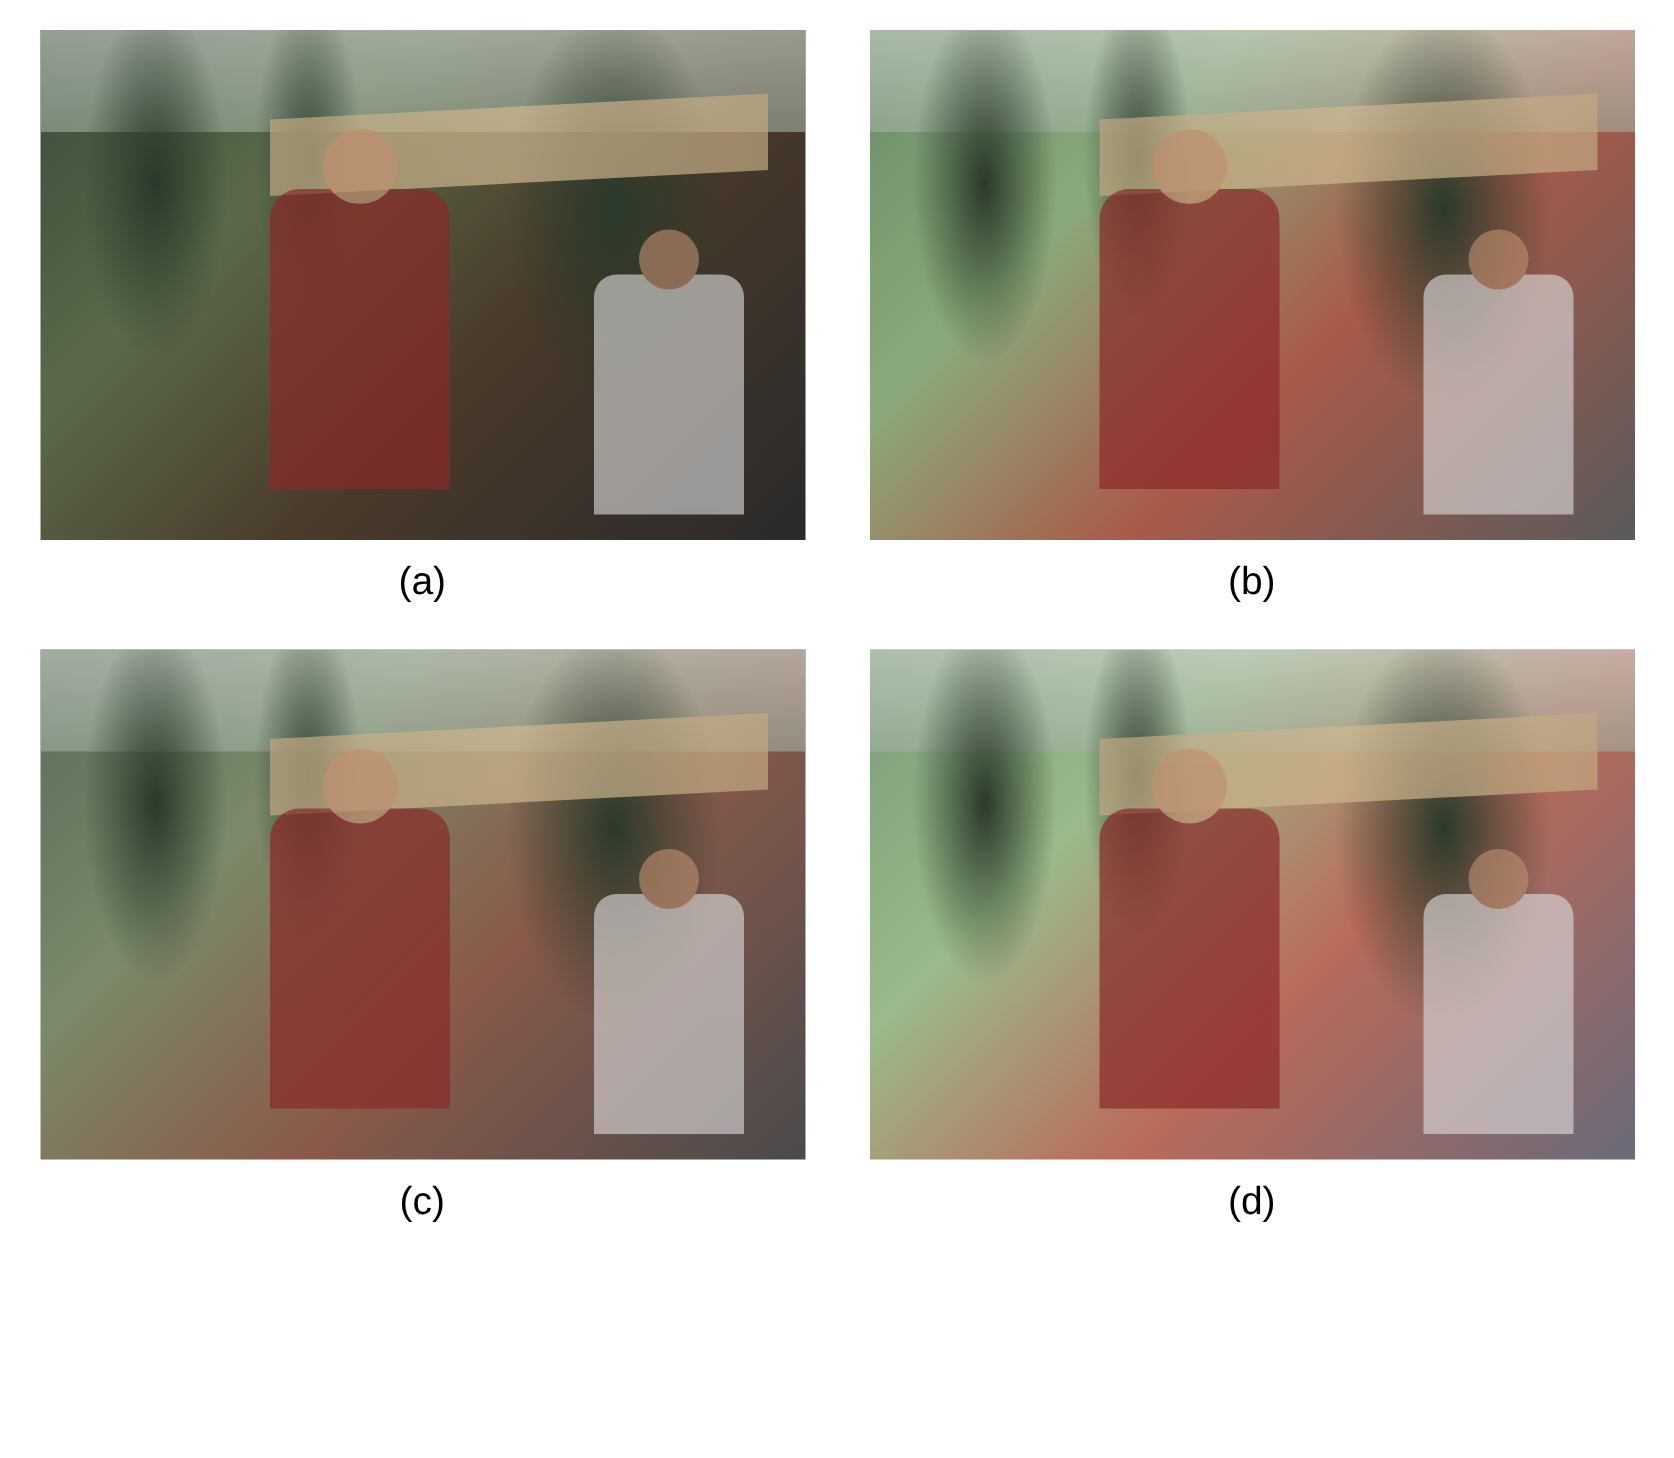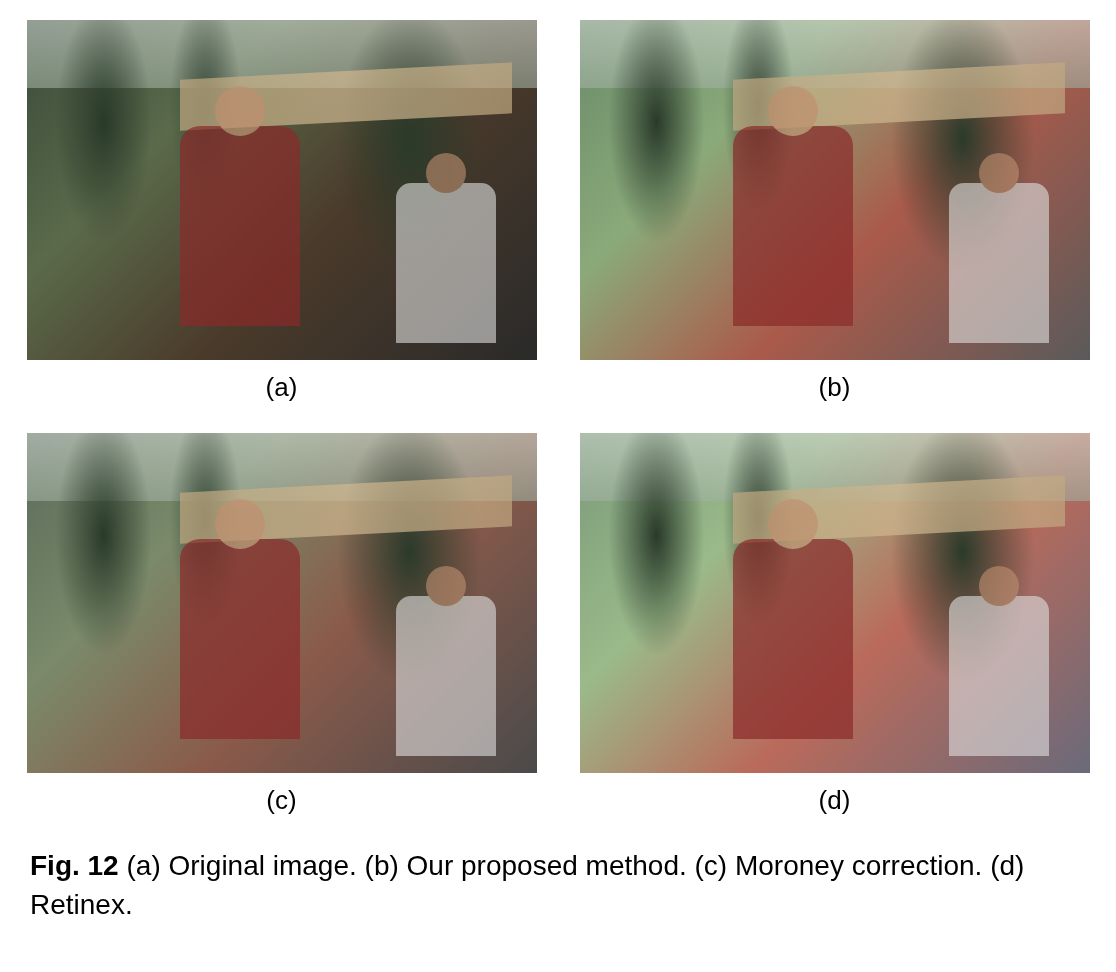--- a/index.html
+++ b/index.html
@@ -207,21 +207,14 @@
           <div class="structure"></div>
           <div class="person"></div>
           <div class="person-right"></div>
         </div>
       </div>
       <div class="sublabel">(d)</div>
     </div>
 
   </div>
 
-  <div class="caption">
-    <span class="caption-bold">Fig. 12</span>
-    <span>(a) Original image.</span>
-    <span>(b) Our proposed method.</span>
-    <span>(c) Moroney correction.</span>
-    <span>(d) Retinex.</span>
-  </div>
 
 </div>
 
 </body></html>

